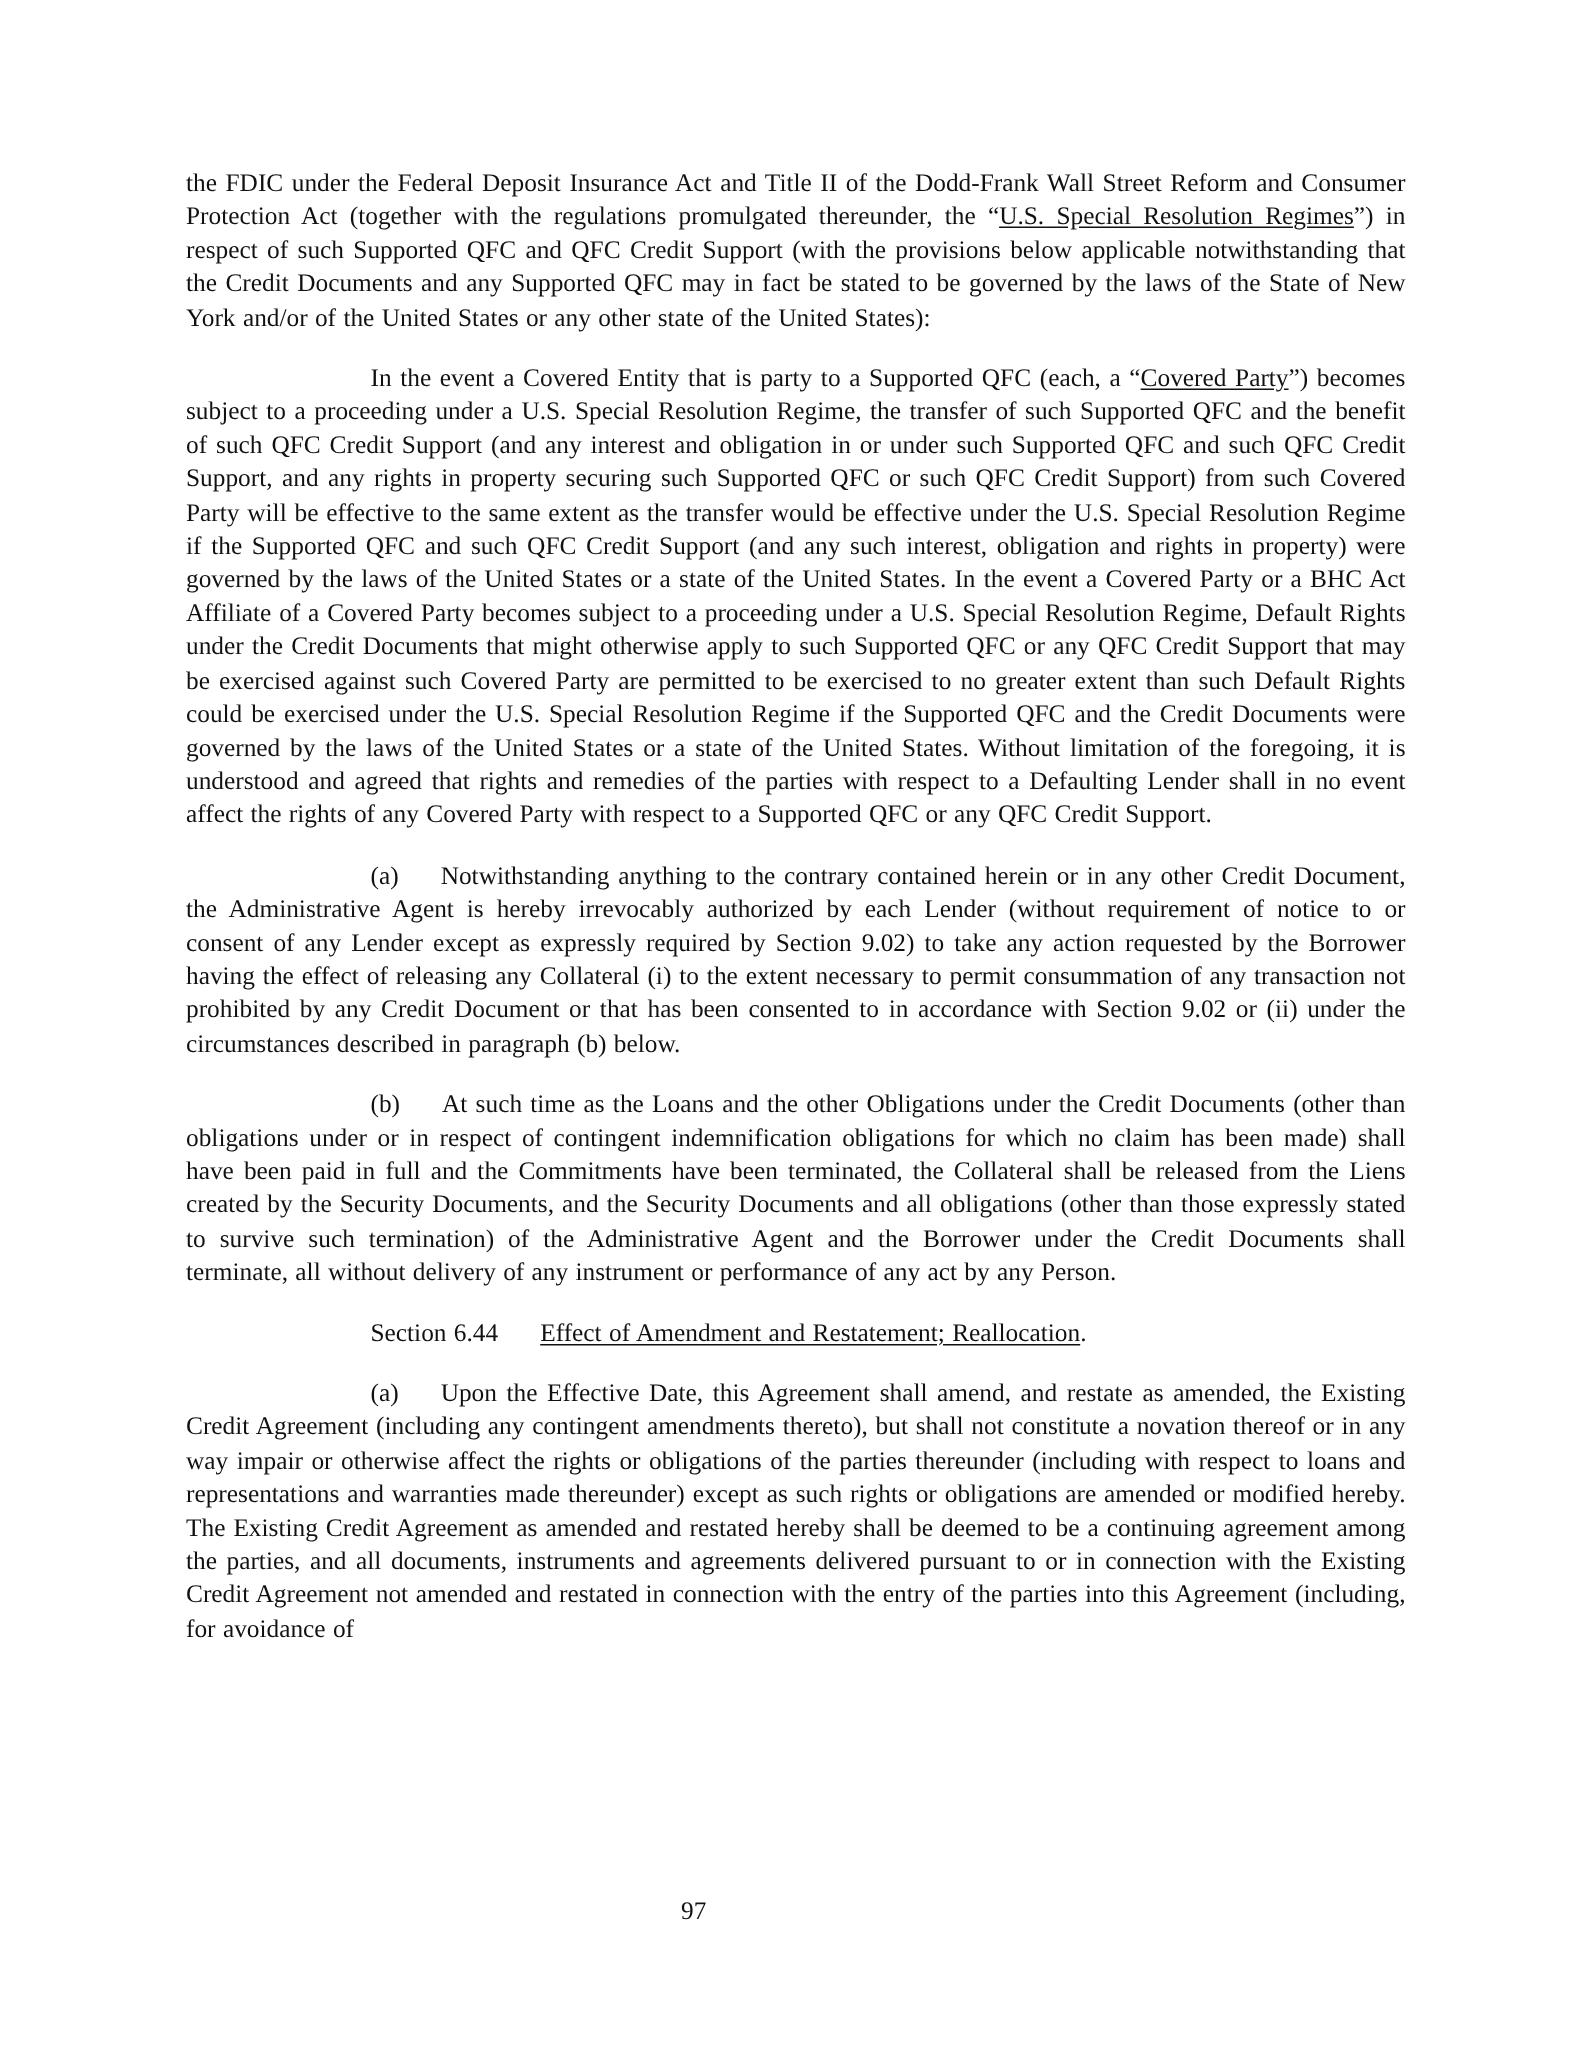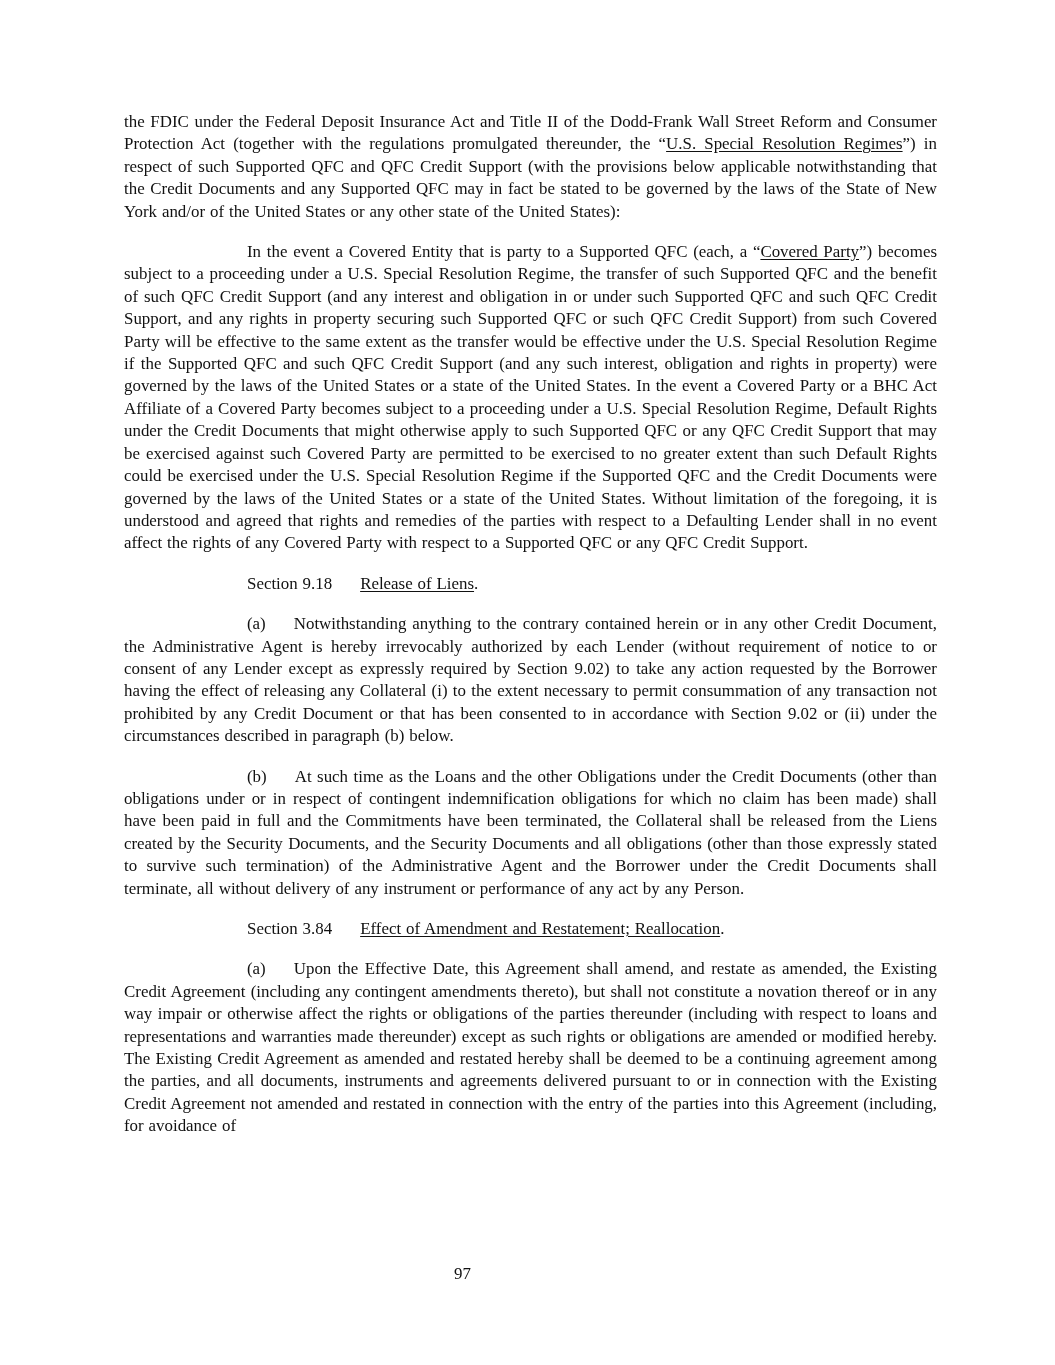--- a/index.html
+++ b/index.html
@@ -39,24 +39,23 @@
   }
 </style>
 </head>
 <body>
 
 <div class="doc-content">
   <p class="para"><span>the FDIC under the Federal Deposit Insurance Act and Title II of the Dodd-Frank Wall Street Reform and Consumer Protection Act (together with the regulations promulgated thereunder, the “</span><span class="u">U.S. Special Resolution Regimes</span><span>”) in respect of such Supported QFC and QFC Credit Support (with the provisions below applicable notwithstanding that the Credit Documents and any Supported QFC may in fact be stated to be governed by the laws of the State of New York and/or of the United States or any other state of the United States):</span></p>
 
   <p class="para indent"><span>In the event a Covered Entity that is party to a Supported QFC (each, a “</span><span class="u">Covered Party</span><span>”) becomes subject to a proceeding under a U.S. Special Resolution Regime, the transfer of such Supported QFC and the benefit of such QFC Credit Support (and any interest and obligation in or under such Supported QFC and such QFC Credit Support, and any rights in property securing such Supported QFC or such QFC Credit Support) from such Covered Party will be effective to the same extent as the transfer would be effective under the U.S. Special Resolution Regime if the Supported QFC and such QFC Credit Support (and any such interest, obligation and rights in property) were governed by the laws of the United States or a state of the United States. In the event a Covered Party or a BHC Act Affiliate of a Covered Party becomes subject to a proceeding under a U.S. Special Resolution Regime, Default Rights under the Credit Documents that might otherwise apply to such Supported QFC or any QFC Credit Support that may be exercised against such Covered Party are permitted to be exercised to no greater extent than such Default Rights could be exercised under the U.S. Special Resolution Regime if the Supported QFC and the Credit Documents were governed by the laws of the United States or a state of the United States. Without limitation of the foregoing, it is understood and agreed that rights and remedies of the parties with respect to a Defaulting Lender shall in no event affect the rights of any Covered Party with respect to a Supported QFC or any QFC Credit Support.</span></p>
 
-  <p class="para indent"><span class="tab">Section 9.18</span><span class="u">Release of Liens</span><span>.</span></p>
 
   <p class="para indent"><span class="tab">(a)</span><span>Notwithstanding anything to the contrary contained herein or in any other Credit Document, the Administrative Agent is hereby irrevocably authorized by each Lender (without requirement of notice to or consent of any Lender except as expressly required by Section 9.02) to take any action requested by the Borrower having the effect of releasing any Collateral (i) to the extent necessary to permit consummation of any transaction not prohibited by any Credit Document or that has been consented to in accordance with Section 9.02 or (ii) under the circumstances described in paragraph (b) below.</span></p>
 
   <p class="para indent"><span class="tab">(b)</span><span>At such time as the Loans and the other Obligations under the Credit Documents (other than obligations under or in respect of contingent indemnification obligations for which no claim has been made) shall have been paid in full and the Commitments have been terminated, the Collateral shall be released from the Liens created by the Security Documents, and the Security Documents and all obligations (other than those expressly stated to survive such termination) of the Administrative Agent and the Borrower under the Credit Documents shall terminate, all without delivery of any instrument or performance of any act by any Person.</span></p>
 
-  <p class="para indent"><span class="tab">Section 3.84</span><span class="u">Effect of Amendment and Restatement; Reallocation</span><span>.</span></p>
+  <p class="para indent"><span class="tab">Section 6.44</span><span class="u">Effect of Amendment and Restatement; Reallocation</span><span>.</span></p>
 
   <p class="para indent"><span class="tab">(a)</span><span>Upon the Effective Date, this Agreement shall amend, and restate as amended, the Existing Credit Agreement (including any contingent amendments thereto), but shall not constitute a novation thereof or in any way impair or otherwise affect the rights or obligations of the parties thereunder (including with respect to loans and representations and warranties made thereunder) except as such rights or obligations are amended or modified hereby.  The Existing Credit Agreement as amended and restated hereby shall be deemed to be a continuing agreement among the parties, and all documents, instruments and agreements delivered pursuant to or in connection with the Existing Credit Agreement not amended and restated in connection with the entry of the parties into this Agreement (including, for avoidance of</span></p>
 </div>
 
 <div class="page-number">97</div>
 
 </body></html>

